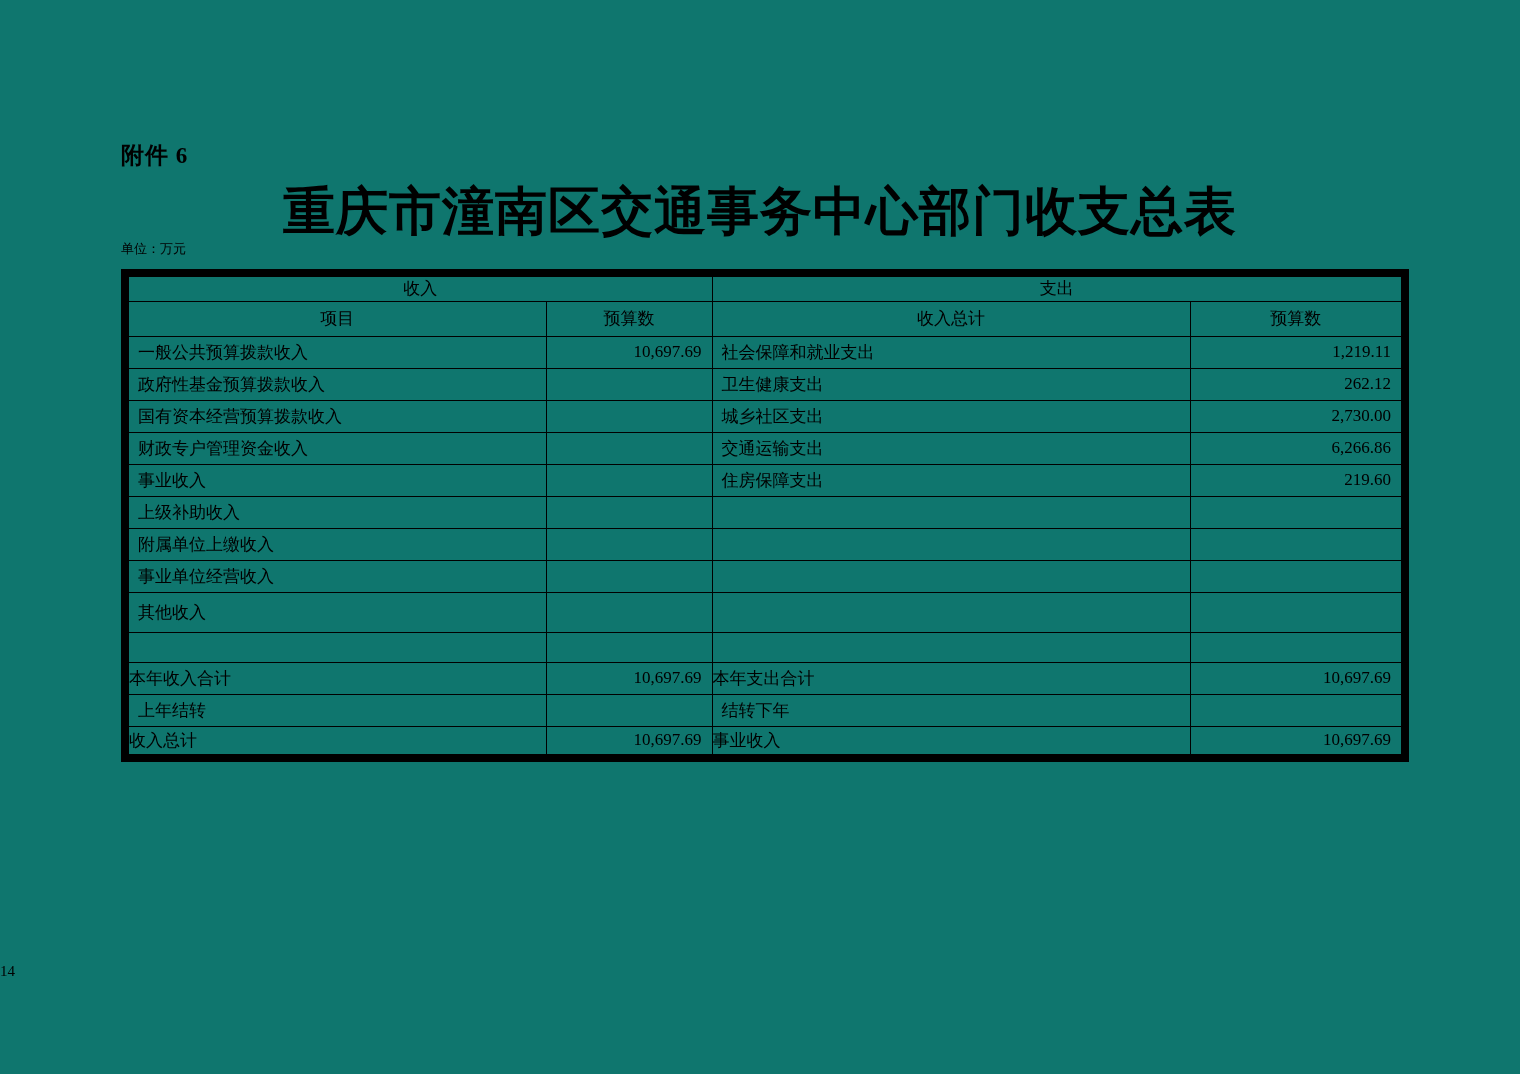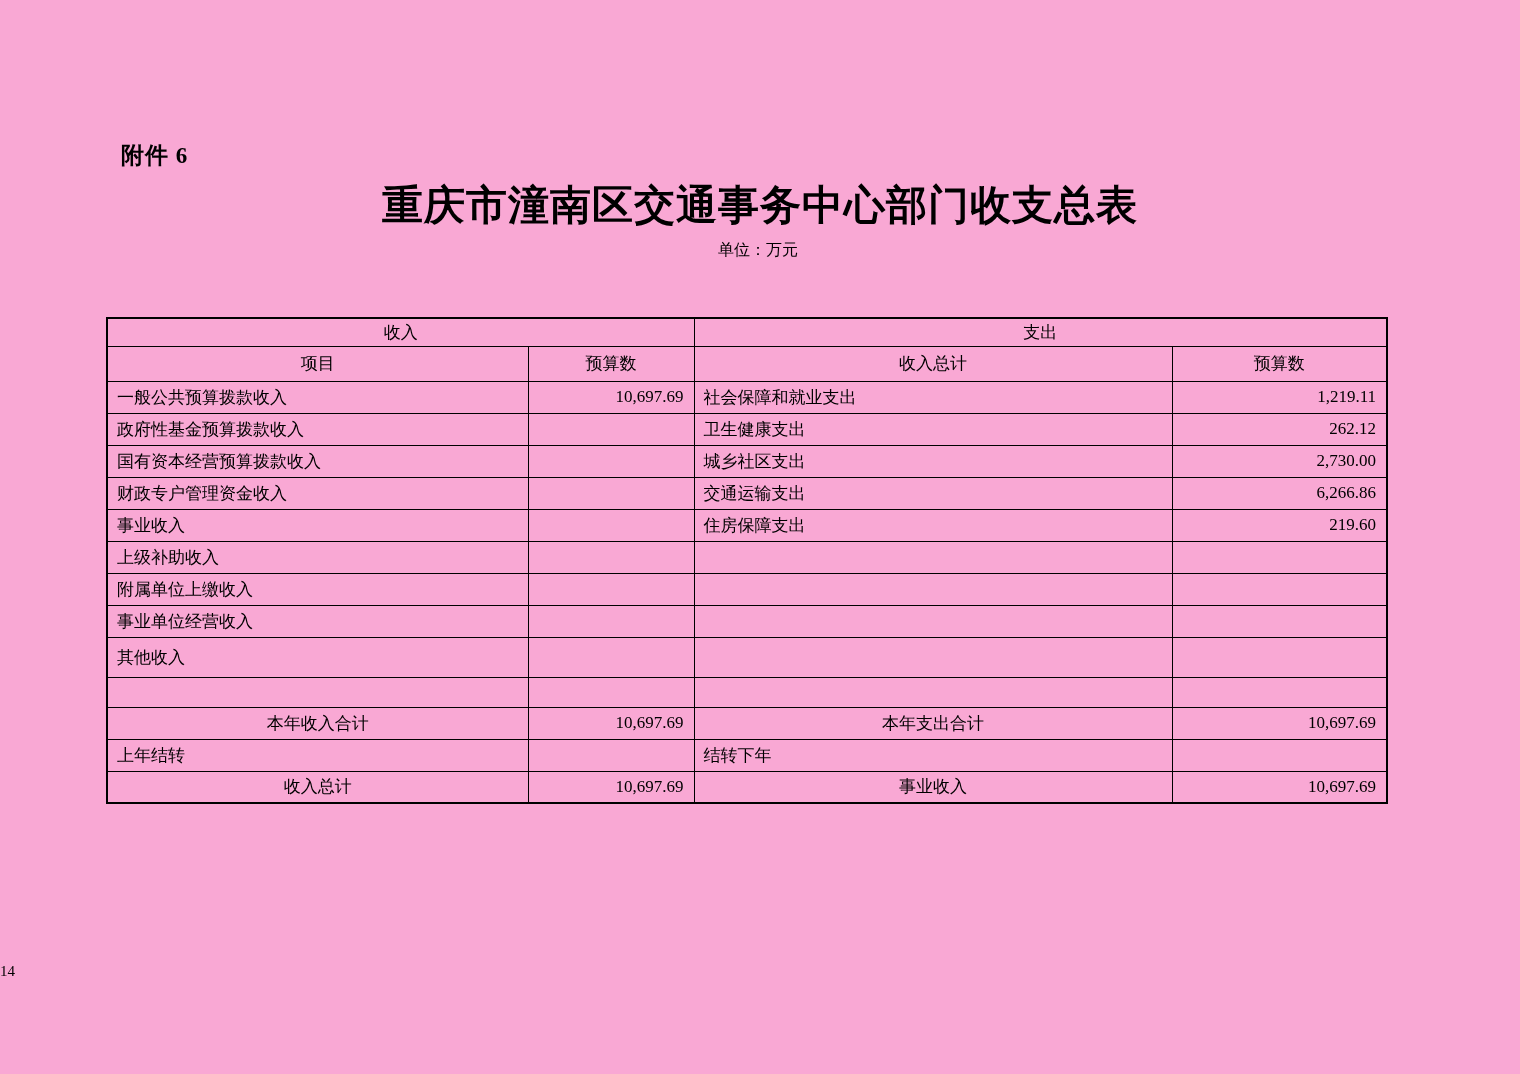--- a/index.html
+++ b/index.html
@@ -4,83 +4,82 @@
 <style>
   html, body {
     margin: 0;
     padding: 0;
     background: #ffffff;
   }
   .page {
     position: relative;
     width: 1520px;
     height: 1074px;
-    background: #f9a8d4;
+    background: #0f766e;
     color: #000000;
     font-family: "Liberation Serif", "DejaVu Serif", serif;
     overflow: hidden;
   }
   .attachment {
     position: absolute;
     left: 121px;
     top: 140px;
     font-size: 23px;
     font-weight: bold;
     letter-spacing: 1px;
   }
   .title {
     position: absolute;
     left: 0;
     width: 1520px;
     top: 183px;
     margin: 0;
     text-align: center;
-    font-size: 41px;
+    font-size: 52px;
     font-weight: bold;
     letter-spacing: 1px;
     line-height: 1.1;
   }
   .unit-note {
     position: absolute;
     left: 121px;
     width: 1274px;
     top: 240px;
-    text-align: center;
-    font-size: 16px;
+    text-align: left;
+    font-size: 13px;
   }
   table.budget-table {
     position: absolute;
-    left: 106px;
+    left: 121px;
     top: 269px;
     width: 1280px;
     border-collapse: collapse;
     table-layout: fixed;
-    border: 2px solid #000000;
-    margin-top: 48px;
+    border: 8px solid #000000;
   }
   .budget-table th,
   .budget-table td {
     border: 1px solid #000;
     font-size: 17px;
     font-weight: normal;
     vertical-align: middle;
     white-space: nowrap;
     overflow: hidden;
     padding: 0;
   }
   .budget-table thead tr.section-row { height: 28px; }
   .budget-table thead tr.col-row { height: 35px; }
   .budget-table th { text-align: center; }
   .budget-table td.item {
     text-align: left;
     padding-left: 9px;
     padding-right: 4px;
   }
   .budget-table td.item.center {
-    text-align: center;
+    text-align: left;
     padding-left: 0;
     padding-right: 0;
   }
   .budget-table td.num {
     text-align: right;
     padding-right: 10px;
     padding-left: 4px;
   }
   .page-number {
     position: absolute;

